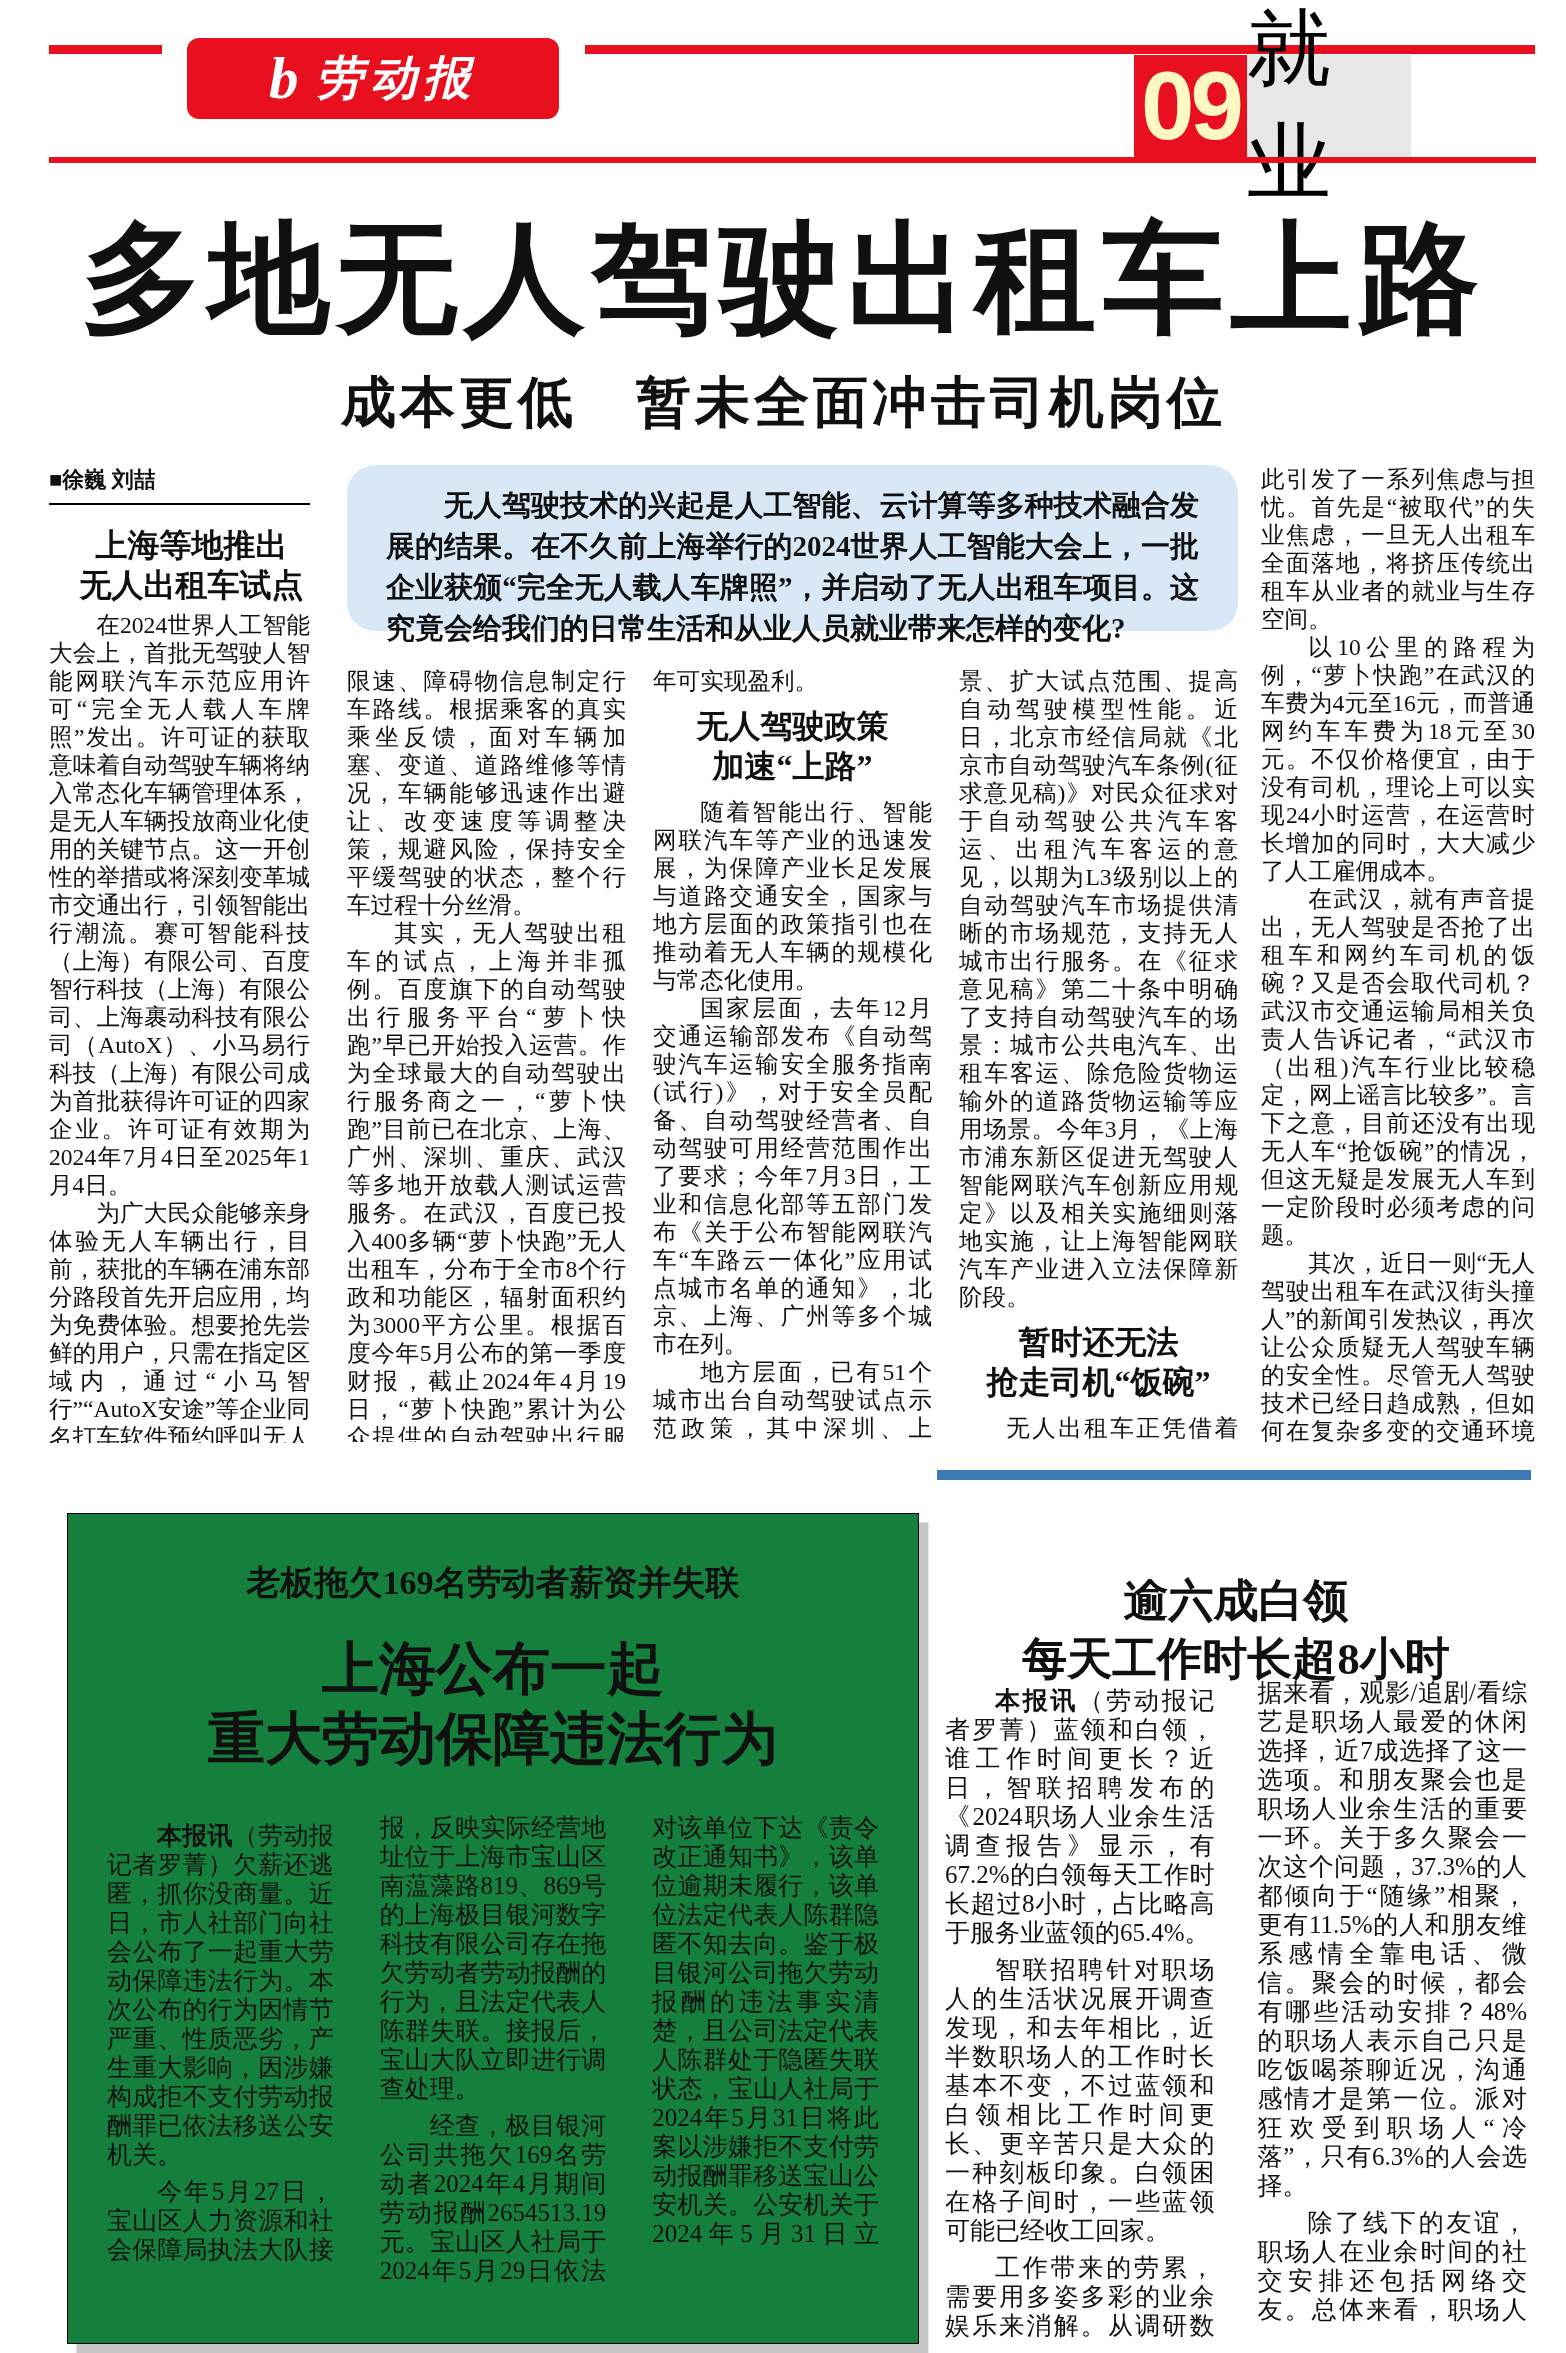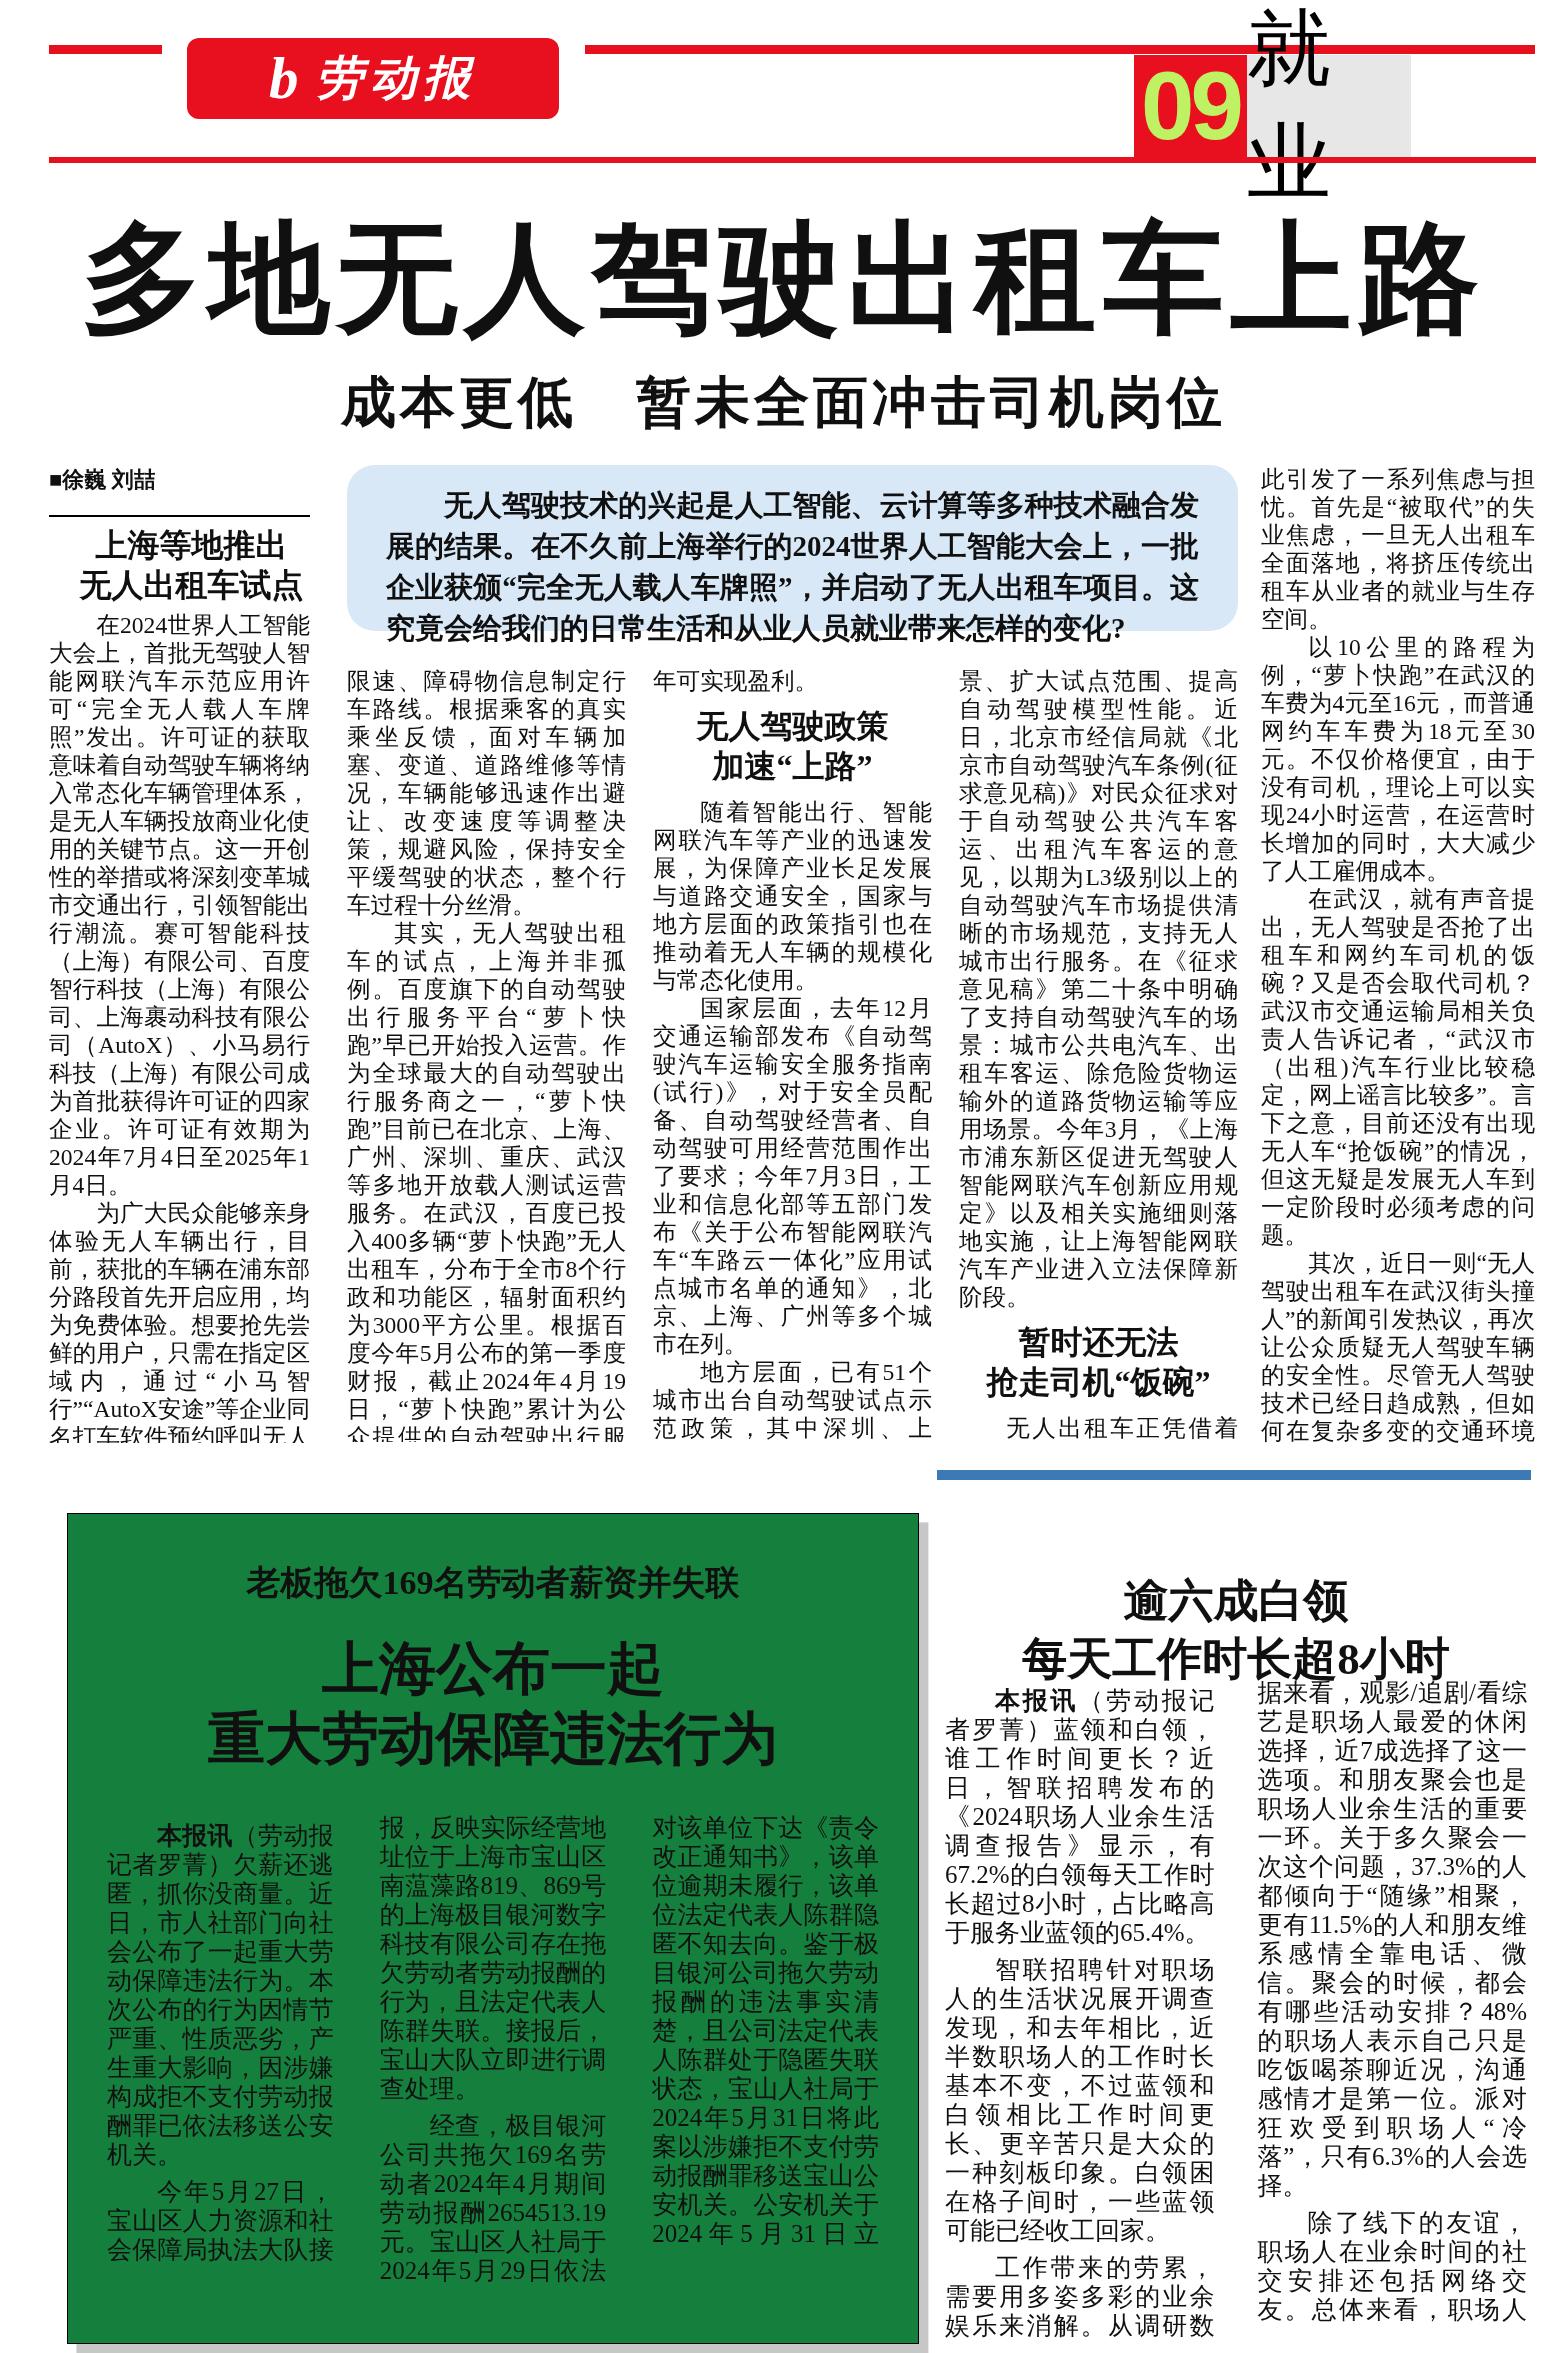--- a/index.html
+++ b/index.html
@@ -5,28 +5,28 @@
   html,body{margin:0;padding:0;background:#888;}
   .page{position:relative;width:1567px;height:2354px;background:#ffffff;
         font-family:"Liberation Serif","DejaVu Serif",serif;color:#101010;overflow:hidden;}
   .abs{position:absolute;}
   .redbar{background:#e8101e;}
   .logo-box{background:#e8101e;border-radius:12px;color:#fff;display:flex;align-items:center;justify-content:center;gap:17.5px;}
   .logo-b{font-style:italic;font-weight:800;font-size:59px;line-height:1;}
   .logo-script{font-style:italic;font-weight:700;font-size:47px;letter-spacing:6.7px;line-height:1;}
   .date-block{text-align:right;font-family:"Liberation Sans","DejaVu Sans",sans-serif;
               font-weight:700;font-size:18px;line-height:25.6px;color:#000;}
-  .pagenum-box{background:#e8101e;color:#bef264;display:flex;align-items:center;justify-content:center;
+  .pagenum-box{background:#e8101e;color:#fef9c3;display:flex;align-items:center;justify-content:center;
                font-family:"Liberation Sans","DejaVu Sans",sans-serif;font-weight:800;font-size:96px;letter-spacing:-4px;}
   .section-box{background:#e7e7e7;color:#000;display:flex;align-items:center;justify-content:center;
                font-size:84px;letter-spacing:5.4px;font-weight:500;}
   .red-rule{background:#e8101e;}
   .headline{text-align:center;font-weight:800;font-size:121px;line-height:131px;letter-spacing:6.7px;white-space:nowrap;}
   .subheadline{text-align:center;font-weight:800;font-size:55px;line-height:64px;letter-spacing:4px;white-space:nowrap;}
-  .byline{font-size:22px;font-weight:700;border-bottom:2px solid #000;padding-bottom:20px;}
+  .byline{font-size:22px;font-weight:700;border-bottom:2px solid #000;padding-bottom:8px;}
   .col{text-align:justify;font-size:23.6px;line-height:28px;overflow:hidden;}
   .col p,.col .cont{margin:0;}
   .para{text-indent:2em;margin:8px;}
   .cont{text-indent:0;}
   .col-heading{text-align:center;font-weight:800;font-size:32px;line-height:40px;margin:10.8px 0 12px;}
   .intro-box{background:#d8e8f7;border-radius:28px;}
   .intro-text{margin:20px 39px;font-size:29px;line-height:41px;font-weight:700;text-indent:2em;text-align:justify;}
   .box-article{border:1.3px solid #000;background:#15803d;box-shadow:9.4px 9.4px 0 #c7c7c7;}
   .kicker{text-align:center;font-weight:700;font-size:34px;}
   .headline2{text-align:center;font-weight:800;font-size:57px;line-height:70px;}

